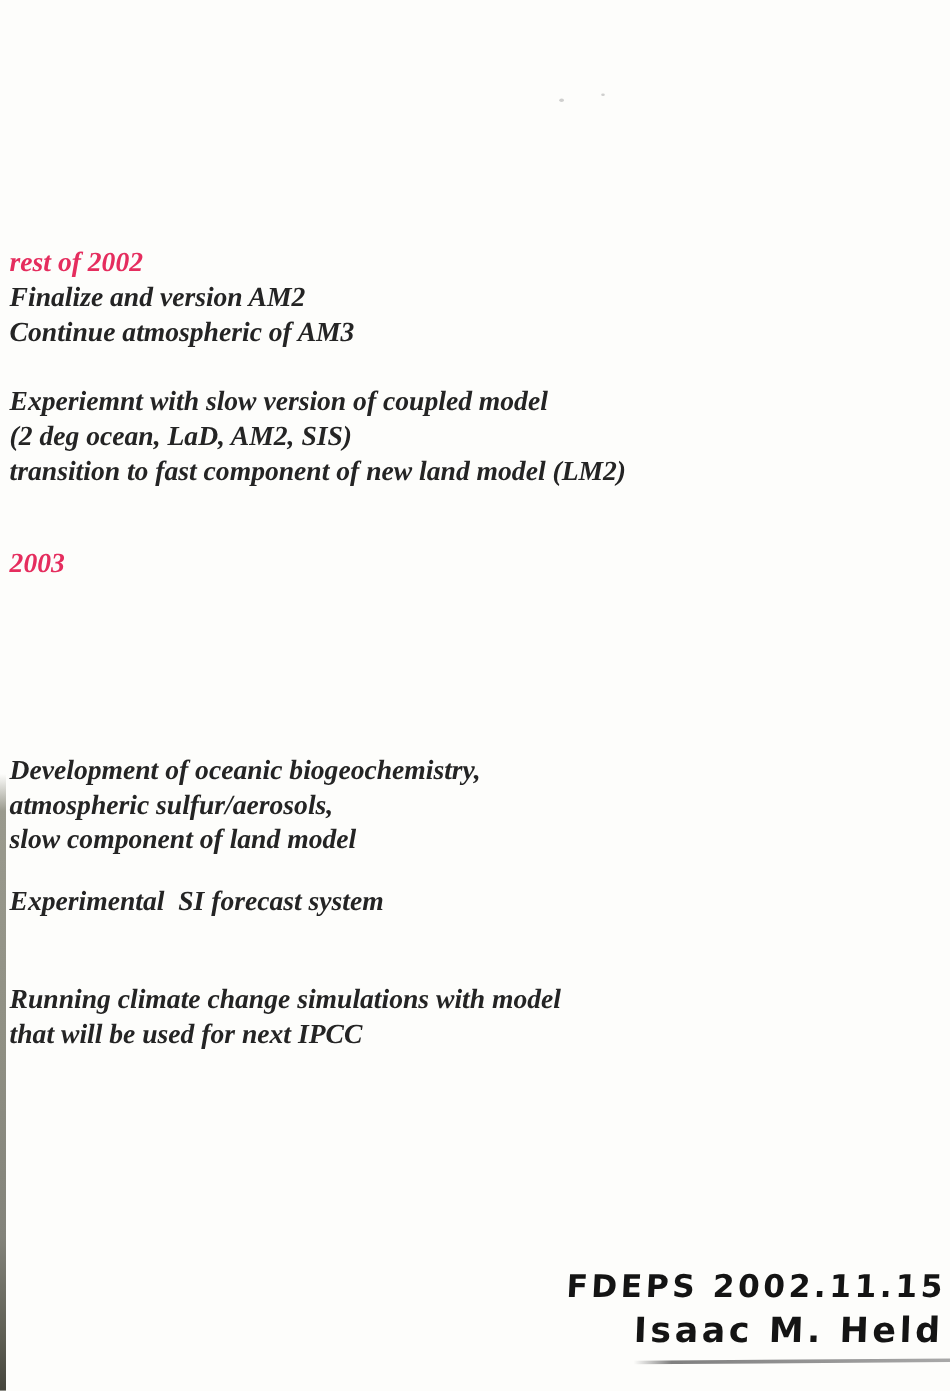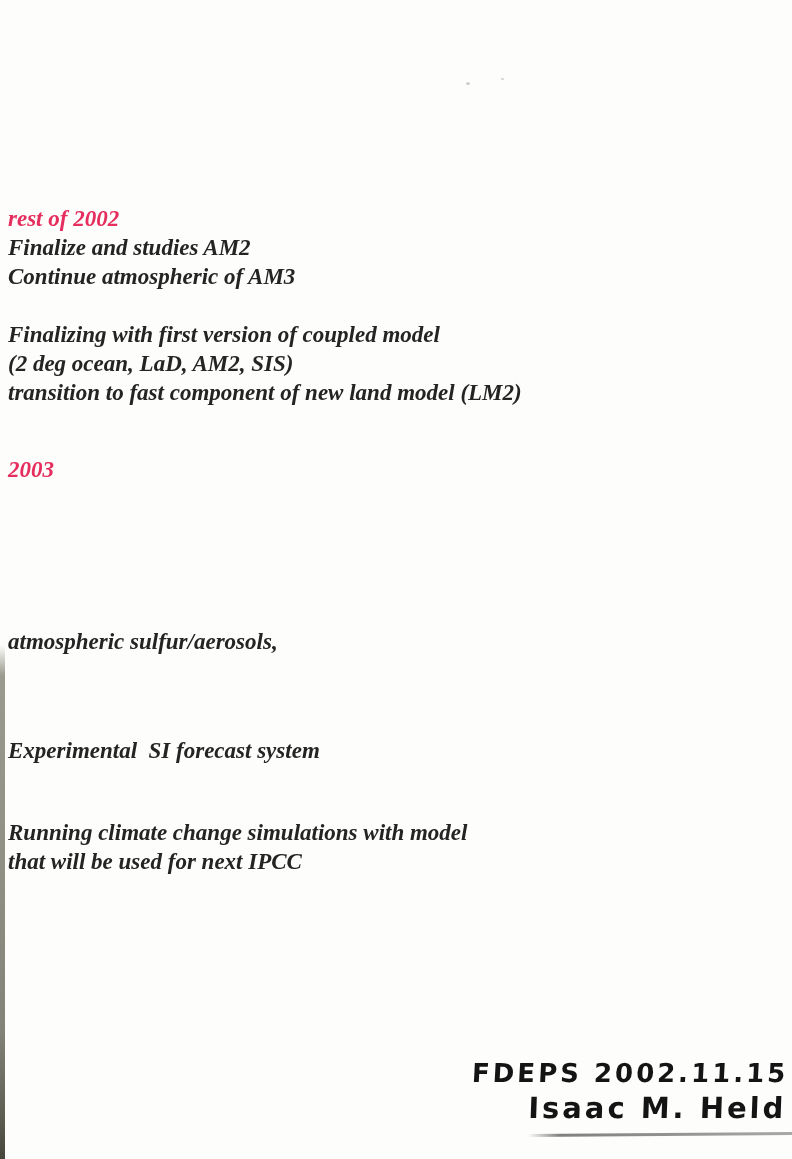--- a/index.html
+++ b/index.html
@@ -44,32 +44,34 @@
 </head>
 <body>
 
 <div class="page">
 
   <div class="speck s1"></div>
   <div class="speck s2"></div>
 
   <div class="tblock heading h1">rest of 2002</div>
   <div class="tblock g1a">
-    <div class="line">Finalize and studies AM2</div>
+    <div class="line">Finalize and version AM2</div>
     <div class="line">Continue atmospheric of AM3</div>
   </div>
   <div class="tblock g1b">
-    <div class="line">Finalizing with first version of coupled model</div>
+    <div class="line">Experiemnt with slow version of coupled model</div>
     <div class="line">(2 deg ocean, LaD, AM2, SIS)</div>
     <div class="line">transition to fast component of new land model (LM2)</div>
   </div>
 
   <div class="tblock heading h2">2003</div>
   <div class="tblock g2b">
+    <div class="line">Development of oceanic biogeochemistry,</div>
     <div class="line">atmospheric sulfur/aerosols,</div>
+    <div class="line">slow component of land model</div>
   </div>
   <div class="tblock g2c">
     <div class="line">Experimental  SI forecast system</div>
   </div>
 
   <div class="tblock g3a">
     <div class="line">Running climate change simulations with model</div>
     <div class="line">that will be used for next IPCC</div>
   </div>
 

